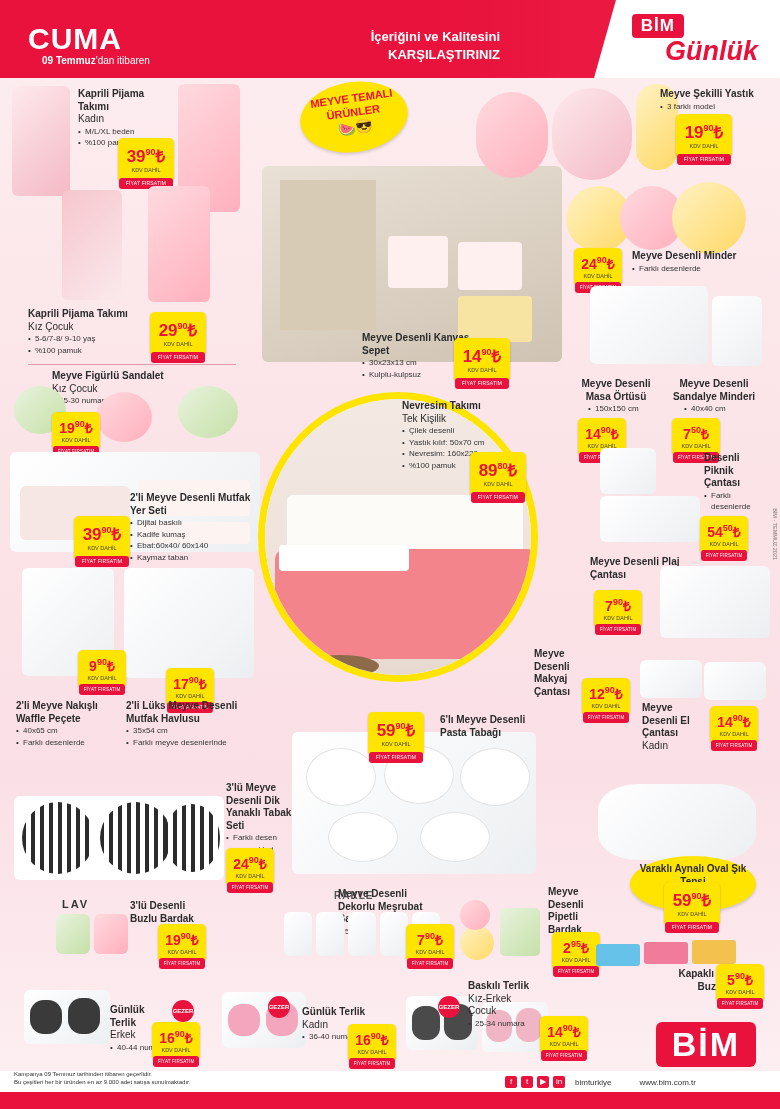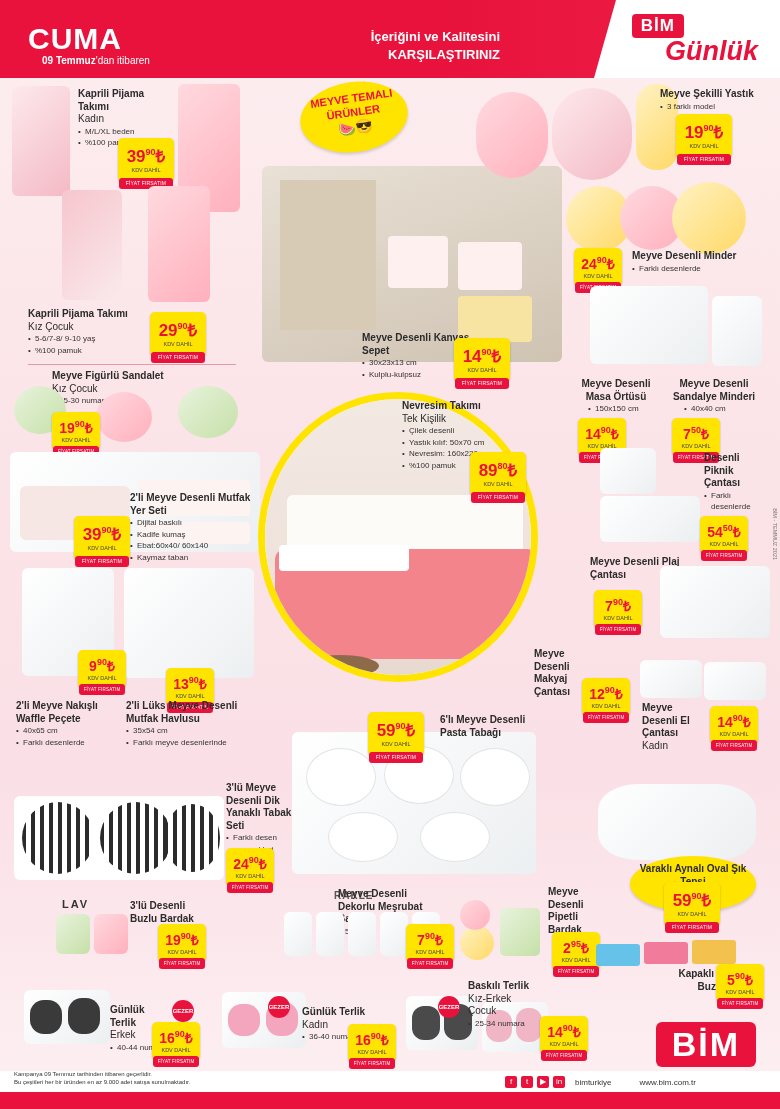--- a/index.html
+++ b/index.html
@@ -226,21 +226,21 @@
   </div>
 
   <div class="ph g8" style="left:22px; top:568px; width:92px; height:108px;"></div>
   <div class="ph g8" style="left:124px; top:568px; width:130px; height:110px;"></div>
   <div class="price small" style="left:78px; top:650px;">
     <span class="num"><span>9</span><sup>90</sup><span>₺</span></span>
     <span class="kdv">KDV DAHİL</span>
     <span class="bar">FİYAT FIRSATIM</span>
   </div>
   <div class="price small" style="left:166px; top:668px;">
-    <span class="num"><span>13</span><sup>90</sup><span>₺</span></span>
+    <span class="num"><span>17</span><sup>90</sup><span>₺</span></span>
     <span class="kdv">KDV DAHİL</span>
     <span class="bar">FİYAT FIRSATIM</span>
   </div>
   <div class="cap" style="left:16px; top:700px; width:106px;">
     <div class="t">2'li Meyve Nakışlı Waffle Peçete</div>
     <ul class="b">
       <li>40x65 cm</li>
       <li>Farklı desenlerde</li>
     </ul>
   </div>

